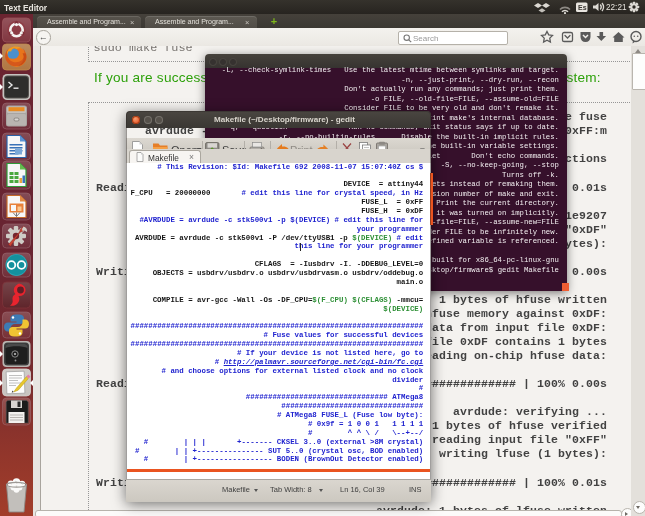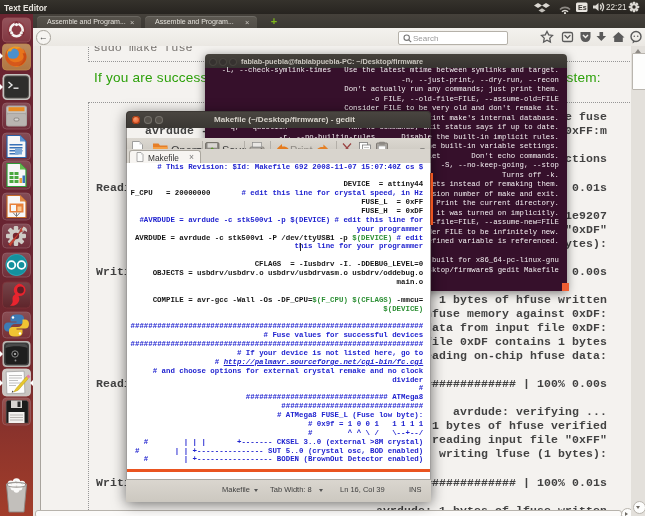--- a/index.html
+++ b/index.html
@@ -160,21 +160,20 @@
       <div style="position:absolute;left:5px;top:459.5px;width:0;height:0;border-left:2.8px solid transparent;border-right:2.8px solid transparent;border-top:3.4px solid #6e6a64;"></div>
         </div>
     </div>
   </div>
 
   <div id="term" class="abs">
     <div id="termtitle">
       <div class="tcirc" style="left:4px;"></div>
       <div class="tcirc" style="left:14px;"></div>
       <div class="tcirc" style="left:24px;"></div>
-      <span style="position:absolute;left:36px;top:3px;">fablab-puebla@fablabpuebla-PC: ~/Desktop/firmware</span>
     </div>
     <div id="termbody">
         <pre>  -L, --check-symlink-times   Use the latest mtime between symlinks and target.
   -n, --just-print, --dry-run, --recon
                               Don't actually run any commands; just print them.
   -o FILE, --old-file=FILE, --assume-old=FILE
                               Consider FILE to be very old and don't remake it.
   -p, --print-data-base       Print make's internal database.
   -q, --question              Run no commands; exit status says if up to date.
   -r, --no-builtin-rules      Disable the built-in implicit rules.
@@ -285,21 +284,21 @@
 main.o
 
 COMPILE = avr-gcc -Wall -Os -DF_CPU=<span class="g">$(F_CPU)</span> <span class="g">$(CFLAGS)</span> -mmcu=
 <span class="g">$(DEVICE)</span>
 
 <span class="c">##################################################################</span>
 <span class="c"># Fuse values for successful devices</span>
 <span class="c">##################################################################</span>
 <span class="c"># If your device is not listed here, go to</span>
 <span class="c"># <i style="text-decoration:underline;">http://palmavr.sourceforge.net/cgi-bin/fc.cgi</i></span>
-<span class="c"># and choose options for external crystal remake and no clock</span>
+<span class="c"># and choose options for external listed clock and no clock</span>
 <span class="c">divider</span>
 <span class="c">#</span>
 <span class="c">################################ ATMega8</span>
 <span class="c">################################</span>
 <span class="c"># ATMega8 FUSE_L (Fuse low byte):</span>
 <span class="c"># 0x9f = 1 0 0 1   1 1 1 1</span>
 <span class="c">#        ^ ^ \ /   \--+--/</span>
 <span class="c">#        | | |       +------- CKSEL 3..0 (external &gt;8M crystal)</span>
 <span class="c">#        | | +--------------- SUT 5..0 (crystal osc, BOD enabled)</span>
 <span class="c">#        | +----------------- BODEN (BrownOut Detector enabled)</span></pre>

